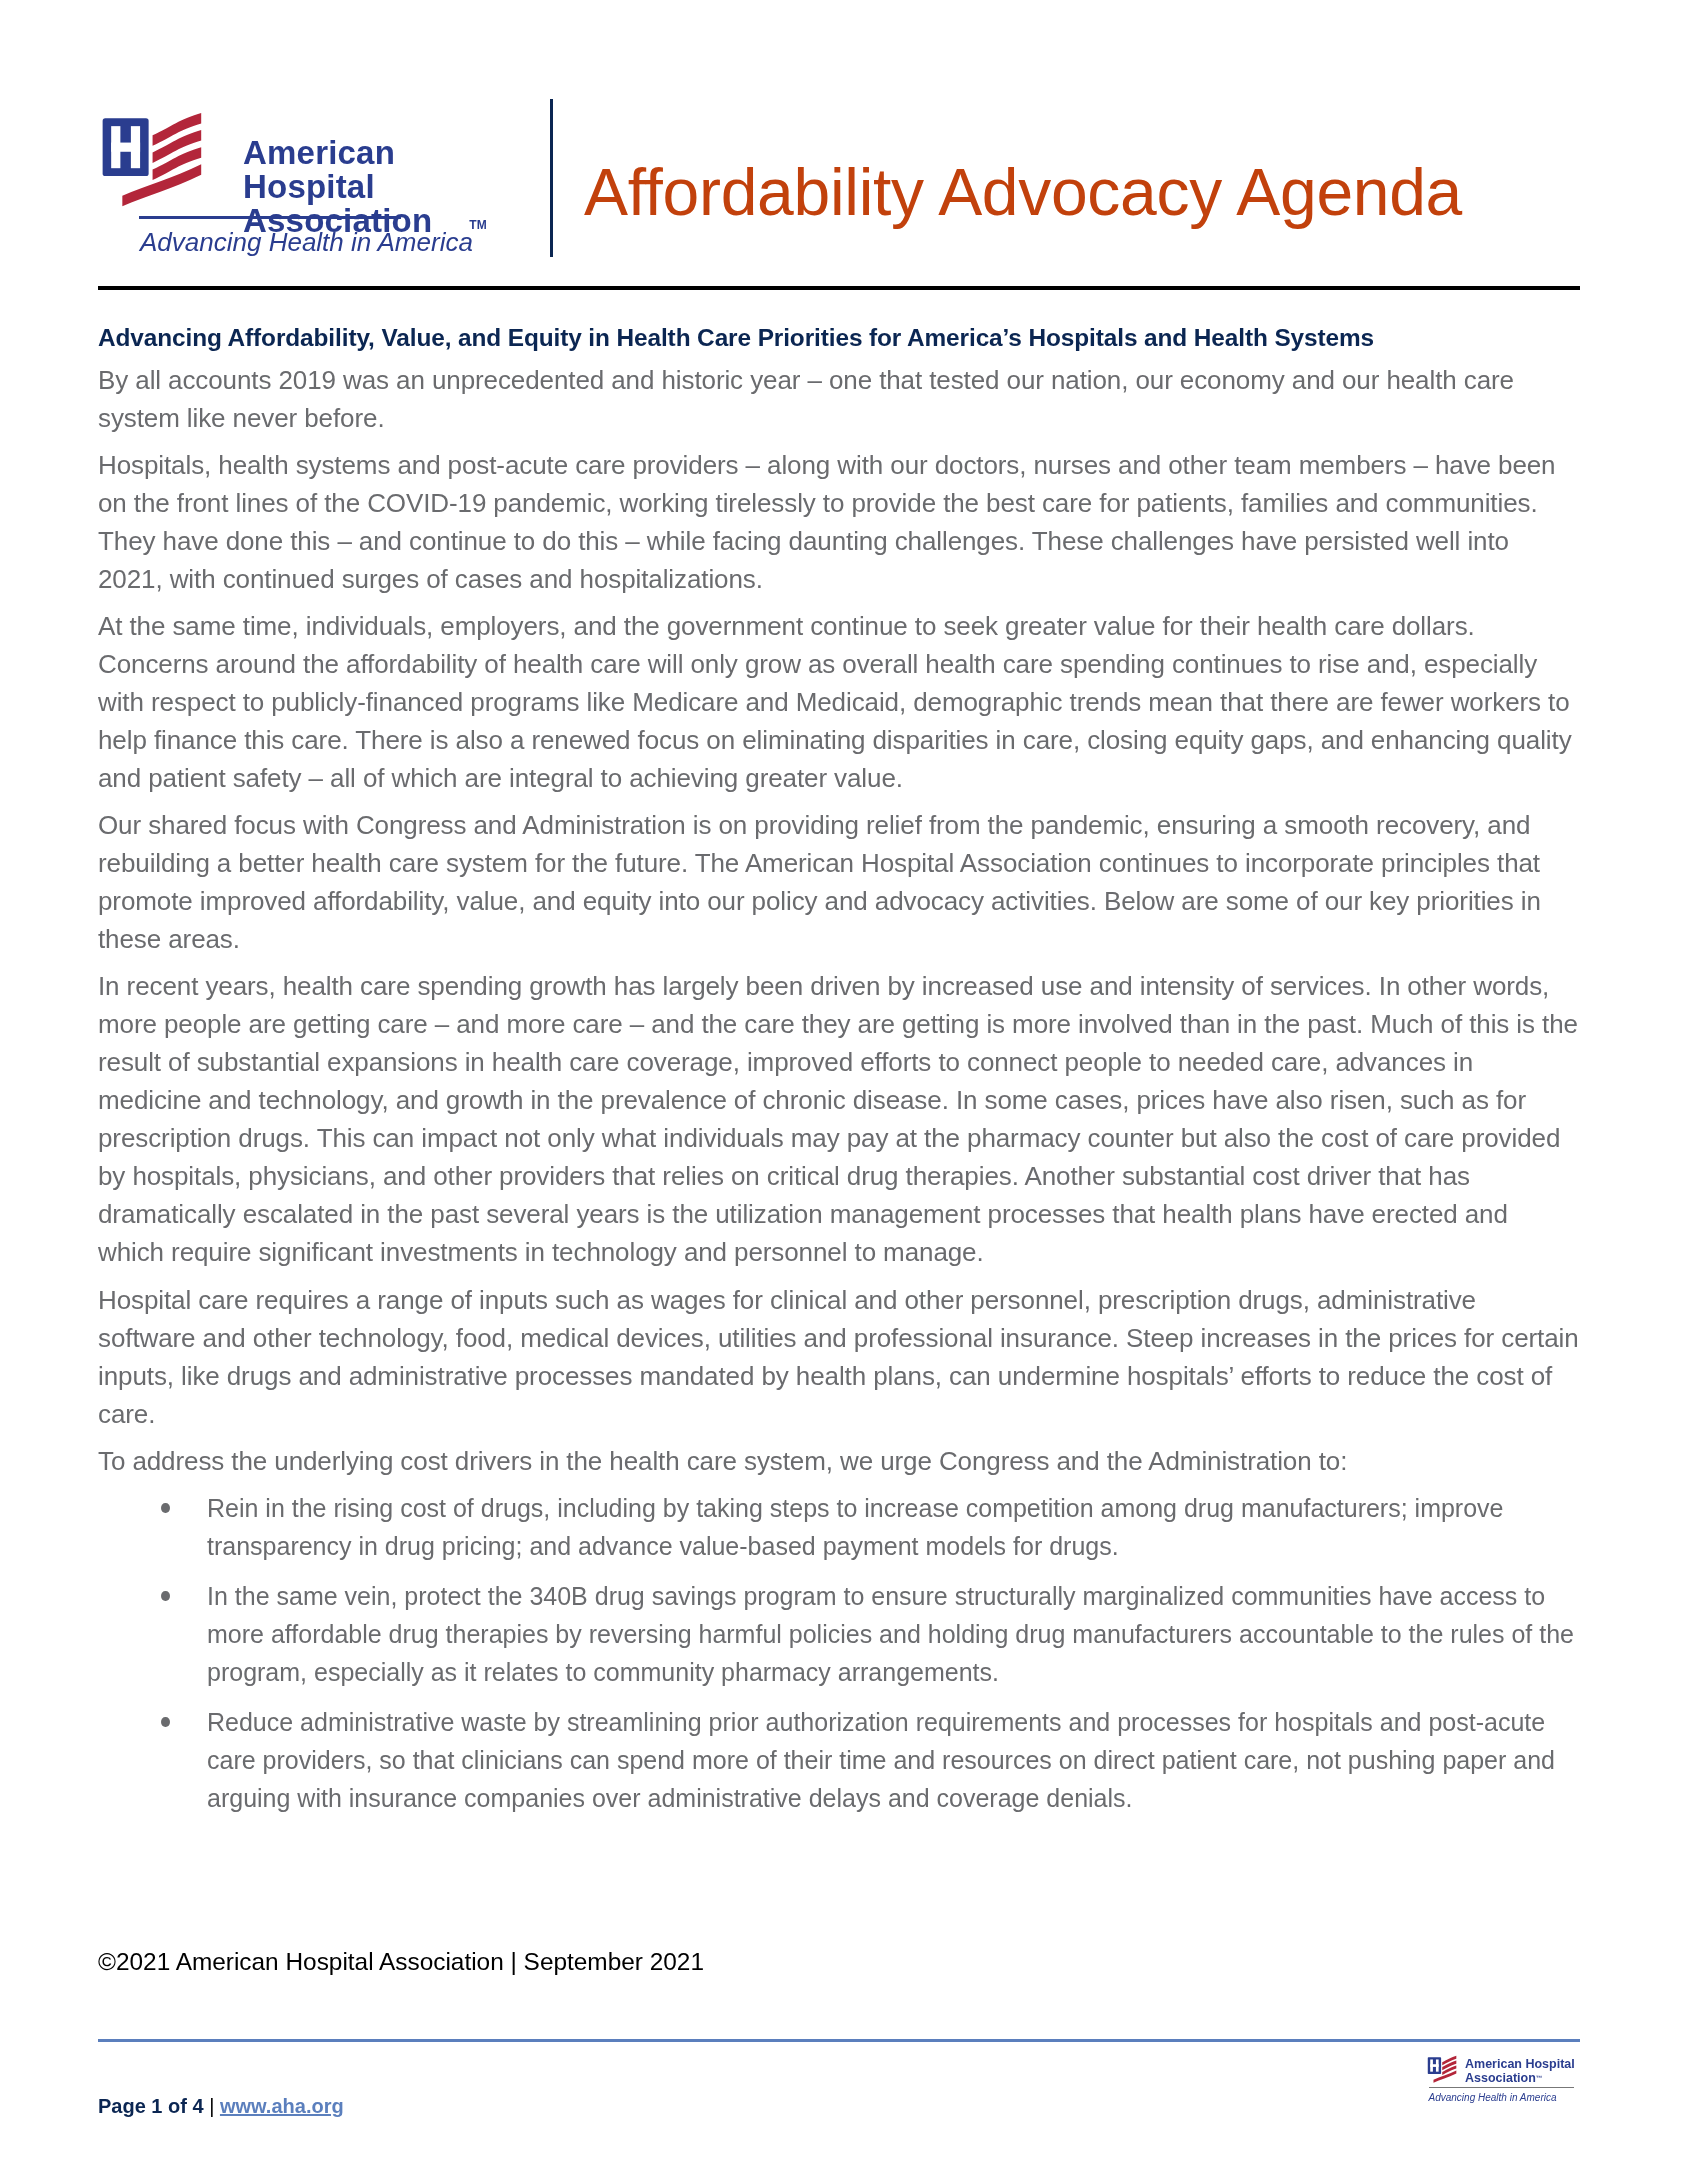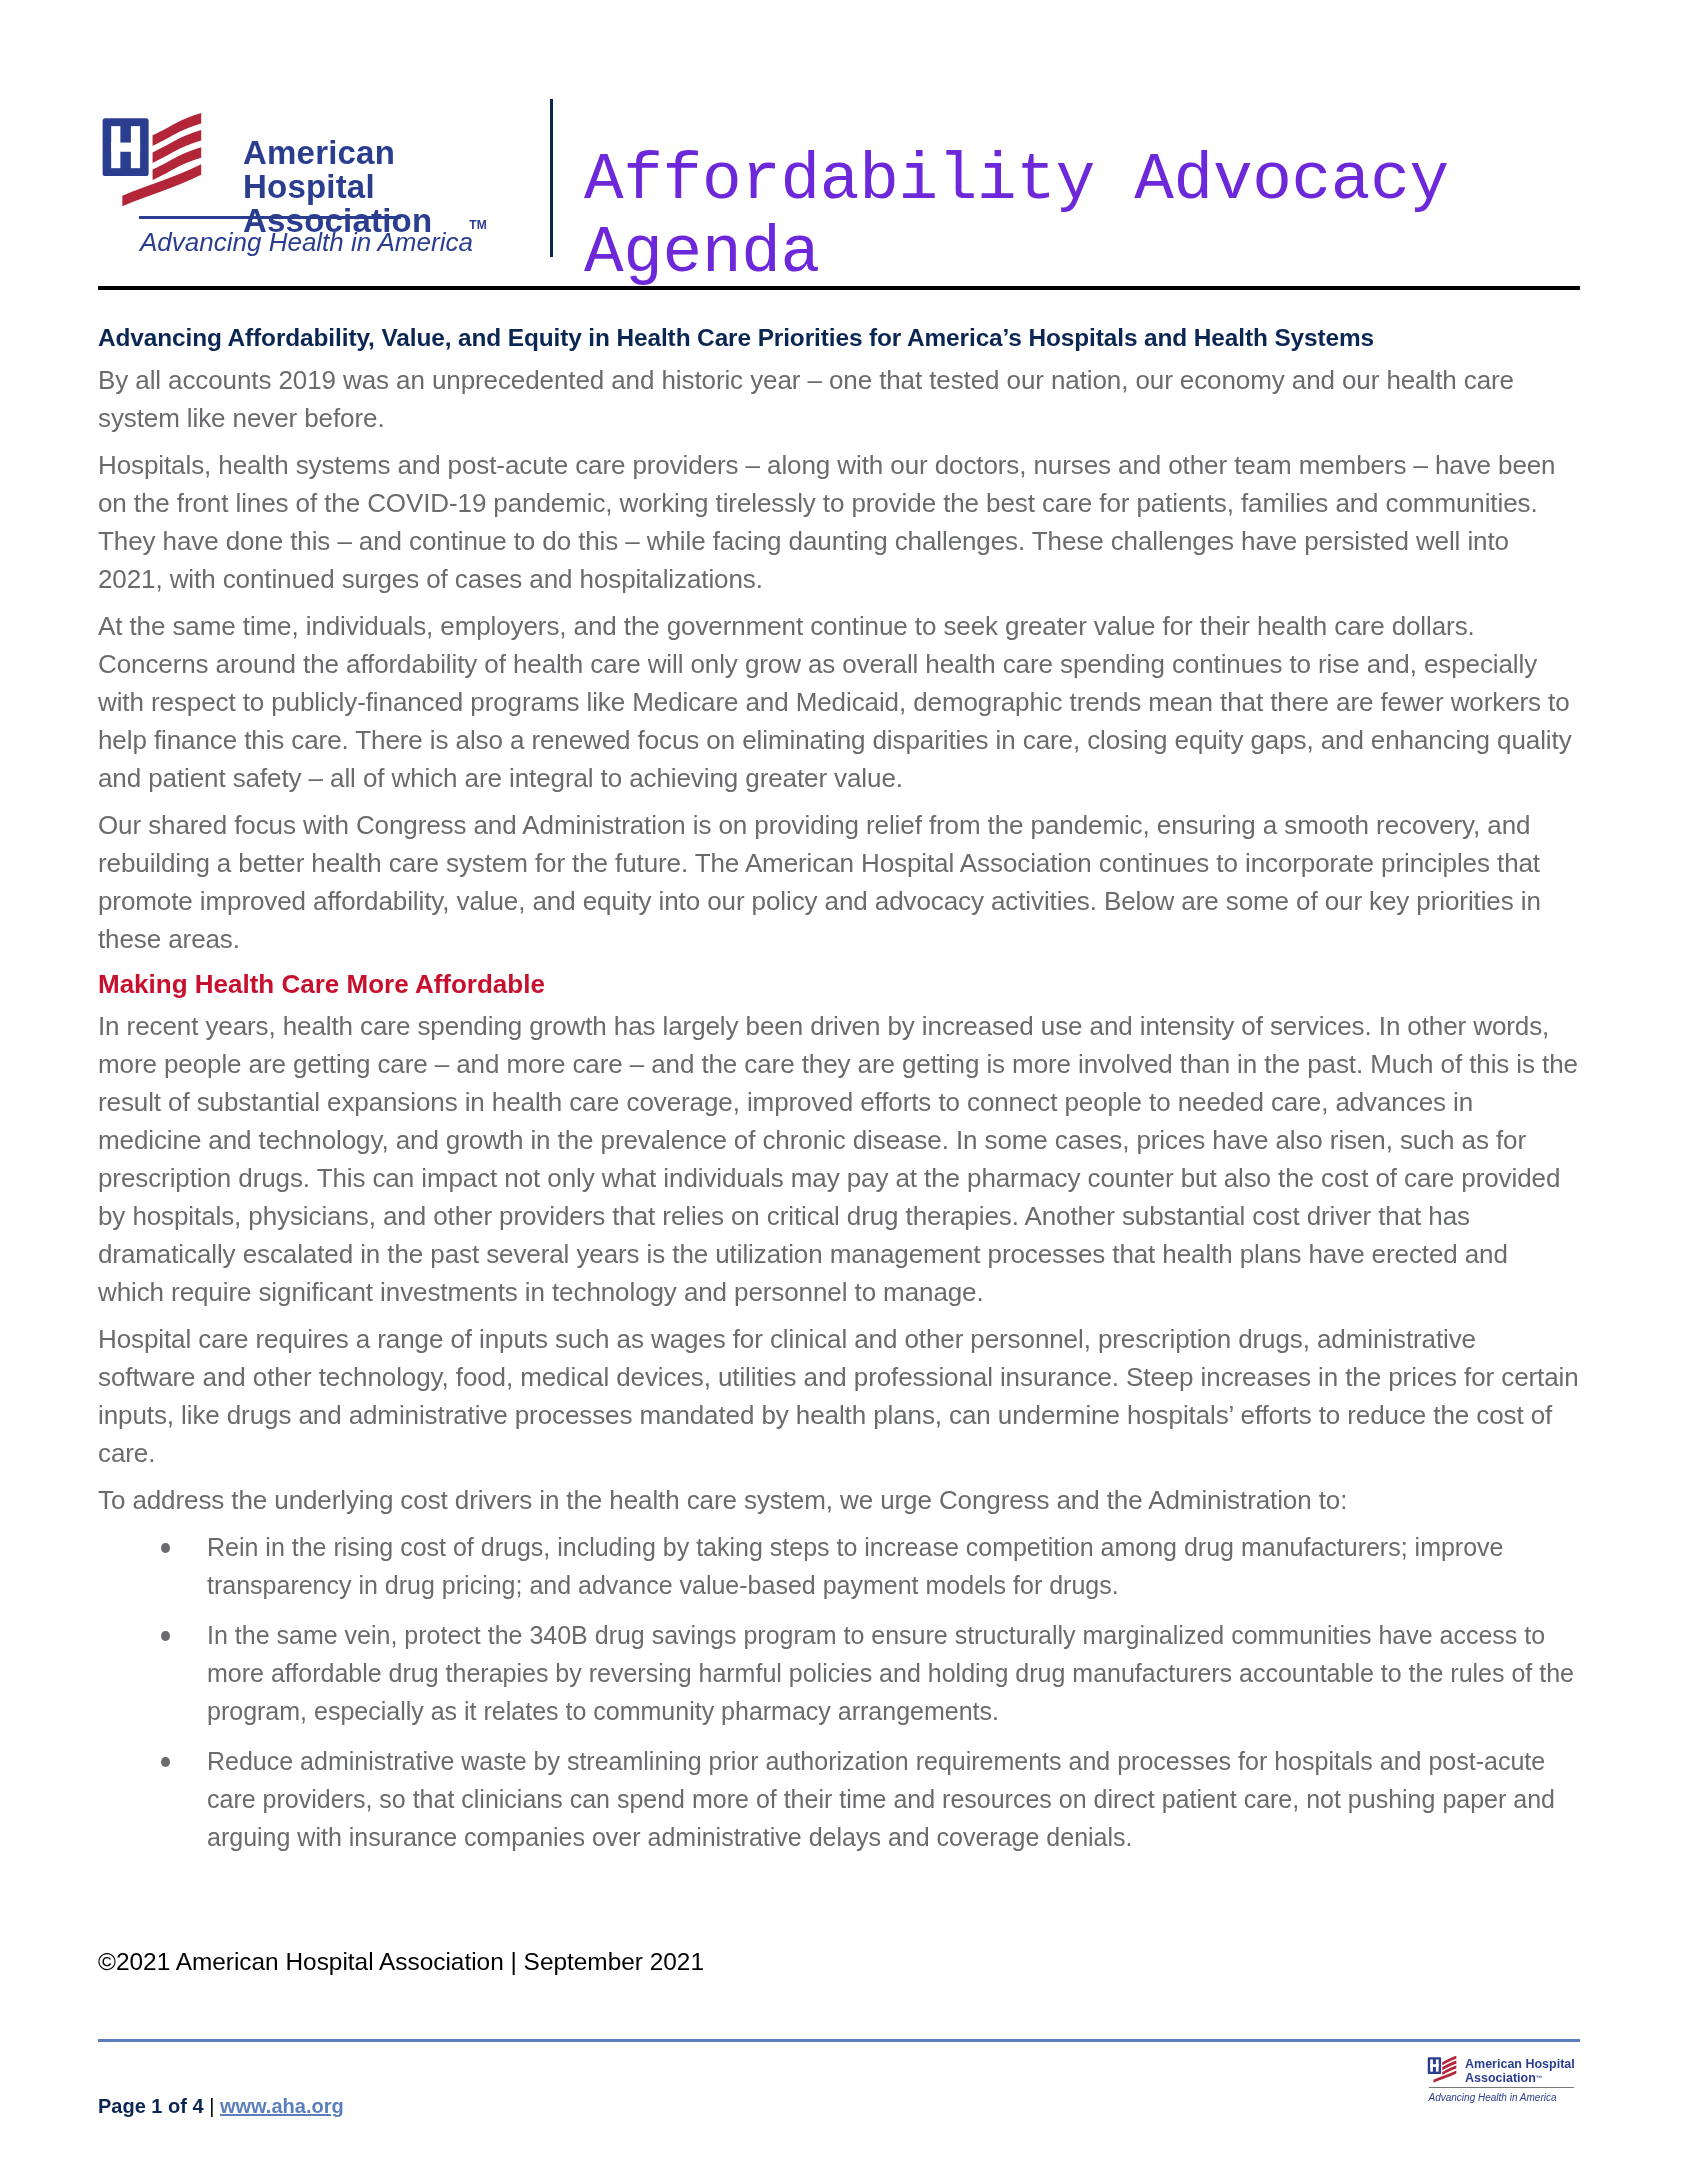--- a/index.html
+++ b/index.html
@@ -11,22 +11,22 @@
   .logo { left: 100px; top: 99px; width: 429px; height: 165px; }
   .logo-mark { position: absolute; left: 0; top: 6.6px; }
   .logo-name { position: absolute; left: 143px; top: 37px; color: #2a3d8f; font-weight: bold;
                font-size: 33px; line-height: 34px; letter-spacing: 0.2px; }
   .logo-name .tm { font-size: 12px; vertical-align: top; position: relative; top: 4px; padding-left: 37px; }
   .logo-rule { position: absolute; left: 39px; top: 117px; width: 262px; height: 2.6px; background: #2a3d8f; }
   .logo-tag { position: absolute; left: 40px; top: 129px; color: #2a3d8f; font-style: italic;
               font-size: 26px; line-height: 29px; }
   .v-divider { left: 550px; top: 99px; width: 2.6px; height: 158px; background: #0b2652; }
 
-  .title { left: 584px; top: 144px; color: #6d28d9; font-size: 66px; line-height: 73px;
-           font-weight: normal; margin: 0; letter-spacing: -0.3px; font-family: Liberation Mono, monospace; }
+  .title { left: 584px; top: 156px; color: #c2410c; font-size: 66px; line-height: 73px;
+           font-weight: normal; margin: 0; letter-spacing: -0.3px; }
 
   .top-rule { left: 98px; top: 286px; width: 1482px; height: 4px; background: #000; }
 
   
   .content { left: 98px; top: 322px; width: 1482px; color: #6a6b6e; }
   .subhead { color: #0b2652; font-weight: bold; font-size: 24.4px; line-height: 32px; margin: 0 0 6.6px 0;
              letter-spacing: -0.1px; }
   .para { font-size: 26px; line-height: 38px; margin: 0 0 9.2px 0; letter-spacing: -0.1px; }
   .section-title { color: #c8102e; font-weight: bold; font-size: 26px; line-height: 34px; margin: 4px 0 5.3px 0; }
   ul.bullets { list-style: none; margin: 0; padding: 0; }
@@ -78,21 +78,20 @@
 
 <div class="abs top-rule"></div>
 
 <div class="abs content">
   <h2 class="subhead">Advancing Affordability, Value, and Equity in Health Care Priorities for America’s Hospitals and Health Systems</h2>
   <p class="para container-w">By all accounts 2019 was an unprecedented and historic year – one that tested our nation, our economy and our health care system like never before.</p>
   <p class="para">Hospitals, health systems and post-acute care providers – along with our doctors, nurses and other team members – have been on the front lines of the COVID-19 pandemic, working tirelessly to provide the best care for patients, families and communities. They have done this – and continue to do this – while facing daunting challenges. These challenges have persisted well into 2021, with continued surges of cases and hospitalizations.</p>
   <p class="para">At the same time, individuals, employers, and the government continue to seek greater value for their health care dollars. Concerns around the affordability of health care will only grow as overall health care spending continues to rise and, especially with respect to publicly-financed programs like Medicare and Medicaid, demographic trends mean that there are fewer workers to help finance this care. There is also a renewed focus on eliminating disparities in care, closing equity gaps, and enhancing quality and patient safety – all of which are integral to achieving greater value.</p>
   <p class="para">Our shared focus with Congress and Administration is on providing relief from the pandemic, ensuring a smooth recovery, and rebuilding a better health care system for the future. The American Hospital Association continues to incorporate principles that promote improved affordability, value, and equity into our policy and advocacy activities. Below are some of our key priorities in these areas.</p>
 
-  <h3 class="section-title">Making Health Care More Affordable</h3>
   <p class="para">In recent years, health care spending growth has largely been driven by increased use and intensity of services. In other words, more people are getting care – and more care – and the care they are getting is more involved than in the past. Much of this is the result of substantial expansions in health care coverage, improved efforts to connect people to needed care, advances in medicine and technology, and growth in the prevalence of chronic disease. In some cases, prices have also risen, such as for prescription drugs. This can  impact not only what individuals may pay at the pharmacy counter but also the cost of care provided by hospitals, physicians, and other providers that relies on critical drug therapies. Another substantial cost driver that has dramatically escalated in the past several years is the utilization management processes that health plans have erected and which require significant investments in technology and personnel to manage.</p>
   <p class="para">Hospital care requires a range of inputs such as wages for clinical and other personnel, prescription drugs, administrative software and other technology, food, medical devices, utilities and professional insurance. Steep increases in the prices for certain inputs, like drugs and administrative processes mandated by health plans, can undermine hospitals’ efforts to reduce the cost of care.</p>
   <p class="para">To address the underlying cost drivers in the health care system, we urge Congress and the Administration to:</p>
 
   <ul class="bullets">
     <li>
       <span class="dot"></span>
       <span>Rein in the rising cost of drugs, including by taking steps to increase competition among drug manufacturers; improve transparency in drug pricing; and advance value-based payment models for drugs.</span>
     </li>
     <li>

